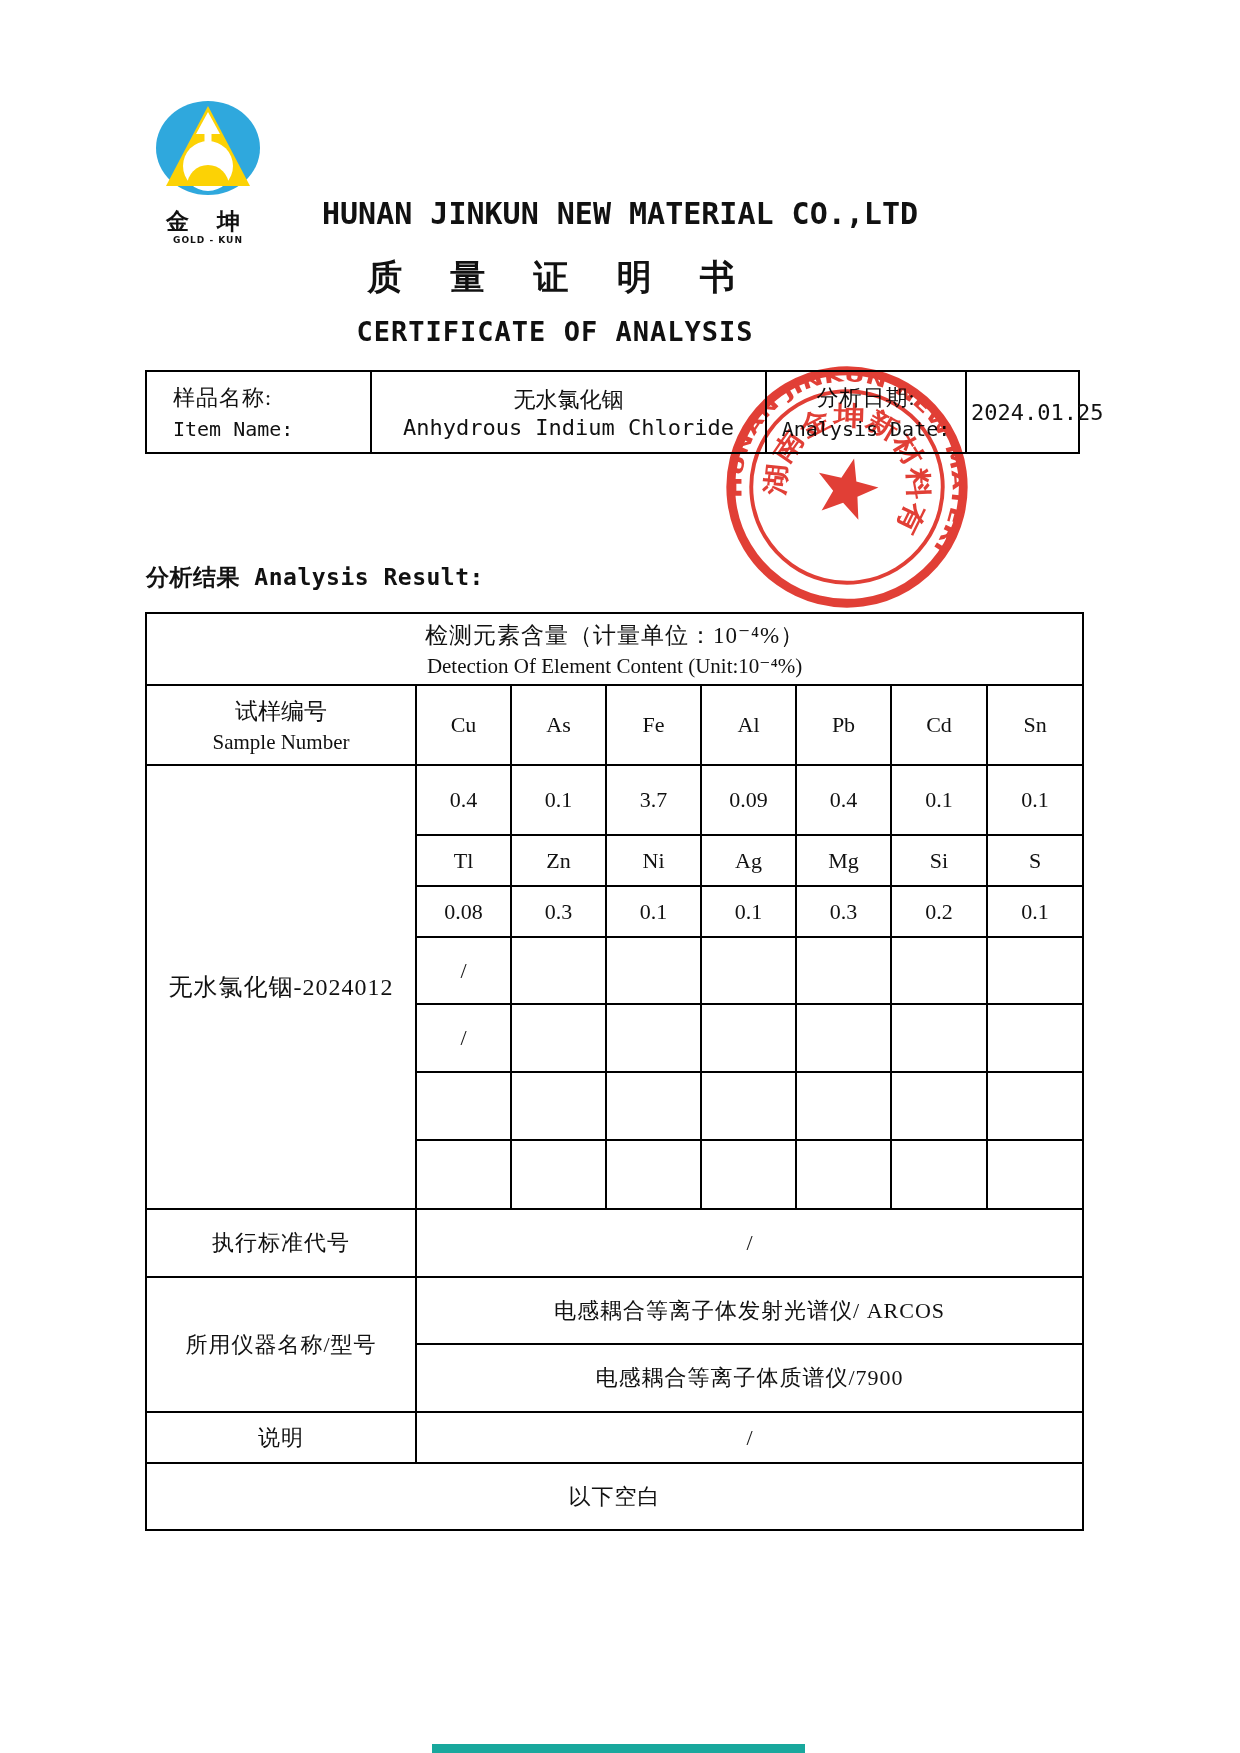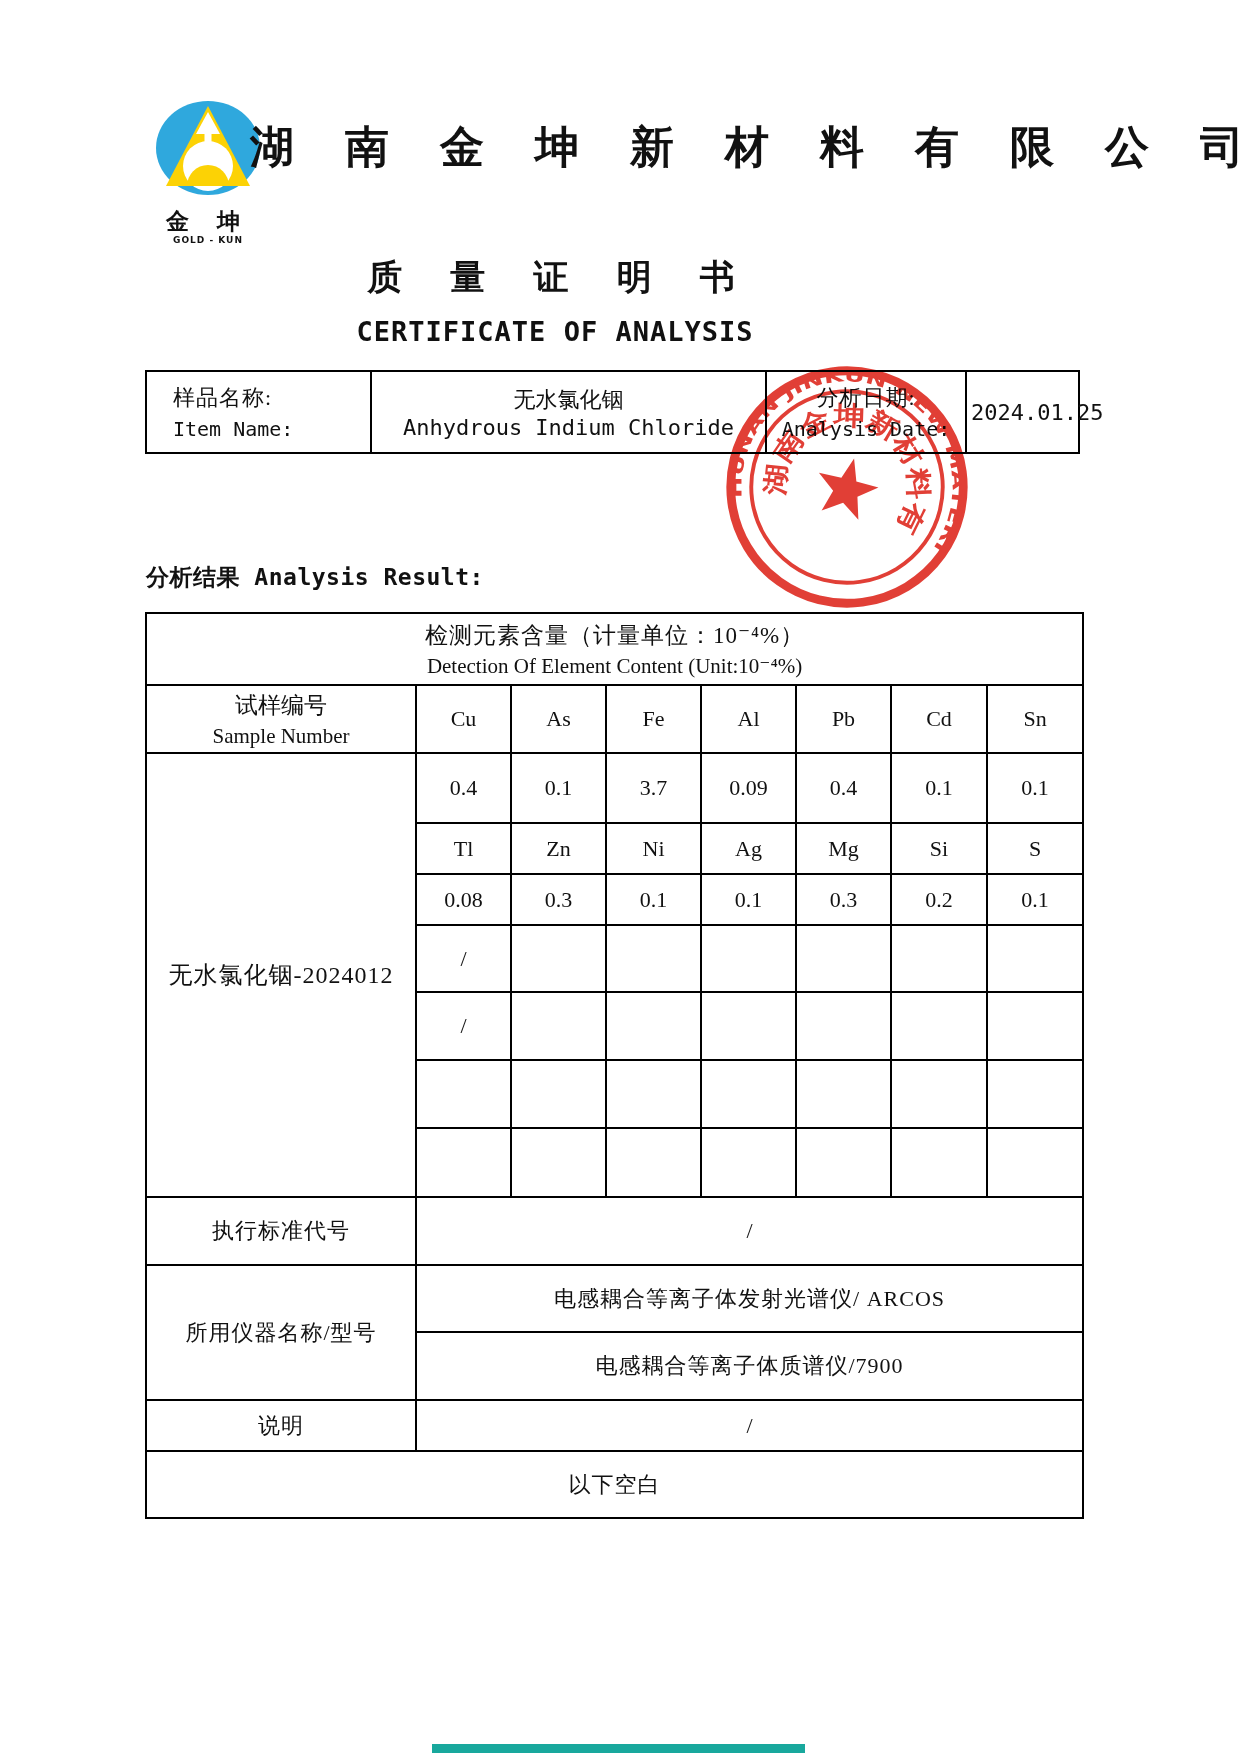--- a/index.html
+++ b/index.html
@@ -49,21 +49,21 @@
     font-family:"DejaVu Sans Mono",monospace;font-weight:bold;font-size:23px;letter-spacing:0.5px;
   }
   
   .result-table{position:absolute;left:145px;top:612px;width:937px;}
   .result-table td{font-size:22px;}
   .rt-head-cn{font-size:23px;letter-spacing:1px;}
   .rt-head-en{font-size:21px;margin-top:3px;}
   .rt-sample-cn{font-size:23px;}
   .rt-sample-en{font-size:21px;margin-top:3px;}
   .rt-samplename{font-size:24px;letter-spacing:1px;}
-  tr.h73{height:72px;} tr.h80{height:68px;padding-left:48px;} tr.h70{height:70px;}
+  tr.h73{height:72px;} tr.h80{height:80px;padding-left:48px;} tr.h70{height:70px;}
   tr.h65{height:51px;margin-top:43px;} tr.h67{height:67px;} tr.h68{height:68px;} tr.h69{height:69px;}
   .cn22{font-size:22px;letter-spacing:1px;}
   
   .stamp{
     position:absolute;left:720px;top:360px;width:254px;height:254px;
     opacity:0.88;mix-blend-mode:multiply;pointer-events:none;
   }
   
   .bottom-bar{
     position:absolute;left:432px;top:1744px;width:373px;height:9px;
@@ -81,21 +81,21 @@
       <path d="M56 6 L14 86 L98 86 Z" fill="#fcd205"></path>
       <rect x="52.5" y="28" width="7" height="30" fill="#ffffff"></rect>
       <polygon points="56,12 44,34 68,34" fill="#ffffff"></polygon>
       <circle cx="56" cy="66" r="25" fill="#ffffff"></circle>
       <path d="M35 86 A 21 21 0 1 1 77 86 Z" fill="#fcd205"></path>
     </svg>
     <div class="logo-cn">金 坤</div>
     <div class="logo-en">GOLD - KUN</div>
   </div>
 
-  <div class="company-cn">湖 南 金 坤 新 材 料 有 限 公 司</div>
+  <div class="company-en">HUNAN JINKUN NEW MATERIAL CO.,LTD</div>
   <div class="cert-cn">质 量 证 明 书</div>
   <div class="cert-en">CERTIFICATE OF ANALYSIS</div>
 
   <table class="doc info-table">
     <colgroup>
         <col style="width:225px">
         <col style="width:395px">
         <col style="width:200px">
         <col style="width:113px">
       </colgroup>

